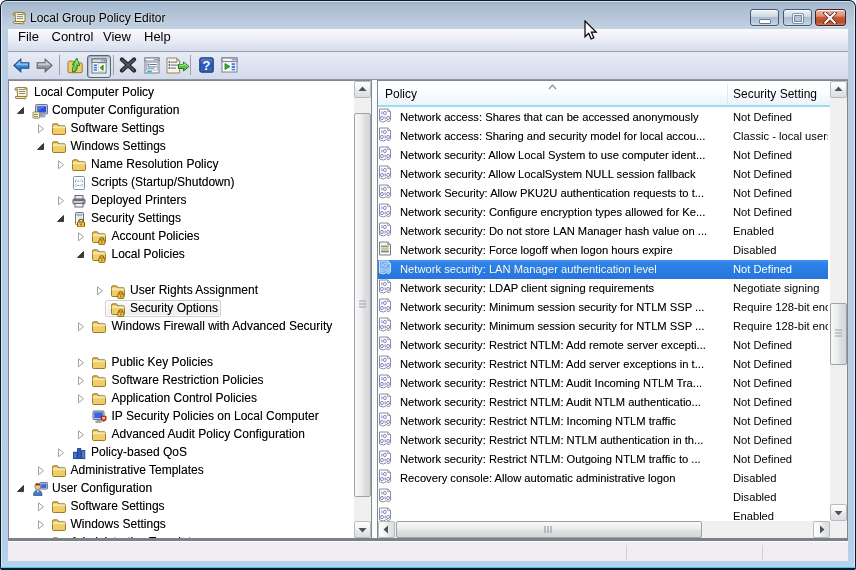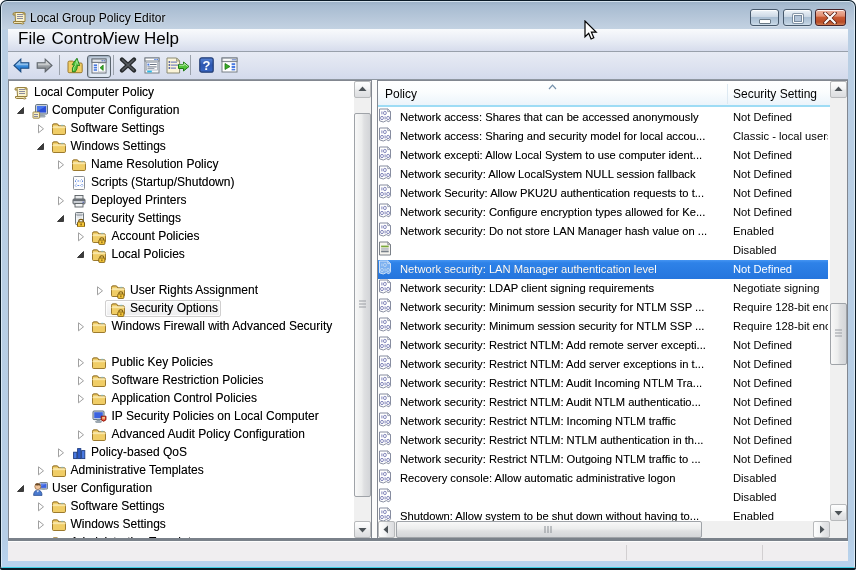--- a/index.html
+++ b/index.html
@@ -11,21 +11,21 @@
 #cyan{left:2px;top:566.5px;width:852px;height:2px;background:#3ecfe4;border-radius:0 0 3px 3px}
 #dark-bottom{left:0px;top:568.4px;width:856px;height:1.6px;background:#0a1a26;border-radius:0 0 4px 4px}
 .titletxt{left:30px;top:11px;font-size:12px;color:#000;text-shadow:0 0 3px rgba(255,255,255,.7)}
 
 .capbtn{top:9px;height:17px;border:1px solid #46586b;border-radius:3px;
  background:linear-gradient(180deg,#eef4f9 0%,#ccd8e5 45%,#aabfd3 50%,#bccedf 85%,#cfdeeb 100%);
  box-shadow:inset 0 1px 0 rgba(255,255,255,.85), 0 1px 0 rgba(255,255,255,.35)}
 .capbtn.close{background:linear-gradient(180deg,#f0b7a4 0%,#e18f72 40%,#c85a33 50%,#b84c28 80%,#cf7f54 100%);border-color:#46232a}
 
 #menubar{left:8px;top:29px;width:840px;height:23px;background:linear-gradient(180deg,#f9fafc 0%,#e9edf5 50%,#d6dcec 100%);border-bottom:1px solid #98a0ab}
-.mi{position:absolute;top:0;font-size:17px;color:#000}
+.mi{position:absolute;top:0;font-size:13px;color:#000}
 #toolbar{left:8px;top:52px;width:840px;height:28px;background:linear-gradient(180deg,#e7ebf4 0%,#dee3f0 50%,#d3daec 100%);border-bottom:1px solid #8f97a1;box-shadow:0 1px 0 #eef2f8}
 .tsep{position:absolute;top:3px;width:1px;height:20px;background:#9aa1ab}
 
 #lpane{left:8px;top:80px;width:364px;height:459px;background:#fff;border:1px solid #828790;overflow:hidden}
 #gap{left:372px;top:80px;width:5px;height:459px;background:#fbfbfb}
 #rpane{left:377px;top:80px;width:471px;height:459px;background:#fff;border:1px solid #828790;overflow:hidden}
 #bline{left:8px;top:538px;width:840px;height:2.5px;background:#7a818a}
 #status{left:8px;top:540.5px;width:840px;height:20.5px;background:#f0eef0;border-top:1px solid #fdfdfd}
 .ssep{position:absolute;top:3px;width:1px;height:15px;background:#d2cfd1}
 
@@ -561,21 +561,21 @@
 <div class="lrow" style="top:65px">
         <svg class="licon" style="left:0px;top:0px" width="13" height="15" viewBox="0 0 13 15">
           <path d="M1 1 L9.2 1 L12 3.6 L12 11.8 L10.4 13.8 L7.8 12.6 L4.8 14 L1 12.8 Z" fill="#ffffff" stroke="#878da0" stroke-width="1"></path>
           <path d="M9.2 1 L9.2 3.6 L12 3.6 Z" fill="#ffffff" stroke="#878da0" stroke-width=".8"></path>
           <path d="M3.4 3.4 L3.4 6.4" stroke="#8084b8" stroke-width="1" fill="none"></path>
           <ellipse cx="6.4" cy="5" rx="1.4" ry="1.7" stroke="#8084b8" stroke-width=".95" fill="none"></ellipse>
           <ellipse cx="3.5" cy="10" rx="1.4" ry="1.7" stroke="#8084b8" stroke-width=".95" fill="none"></ellipse>
           <path d="M6.6 8.4 L6.6 11.4" stroke="#8084b8" stroke-width="1" fill="none"></path>
           <ellipse cx="9.6" cy="10" rx="1.4" ry="1.7" stroke="#8084b8" stroke-width=".95" fill="none"></ellipse>
         </svg>
-        <div class="lpol">Network excepti: Allow Local System to use computer ident...</div>
+        <div class="lpol">Network security: Allow Local System to use computer ident...</div>
         <div class="lset">Not Defined</div>
       </div>
 <div class="lrow" style="top:84px">
         <svg class="licon" style="left:0px;top:0px" width="13" height="15" viewBox="0 0 13 15">
           <path d="M1 1 L9.2 1 L12 3.6 L12 11.8 L10.4 13.8 L7.8 12.6 L4.8 14 L1 12.8 Z" fill="#ffffff" stroke="#878da0" stroke-width="1"></path>
           <path d="M9.2 1 L9.2 3.6 L12 3.6 Z" fill="#ffffff" stroke="#878da0" stroke-width=".8"></path>
           <path d="M3.4 3.4 L3.4 6.4" stroke="#8084b8" stroke-width="1" fill="none"></path>
           <ellipse cx="6.4" cy="5" rx="1.4" ry="1.7" stroke="#8084b8" stroke-width=".95" fill="none"></ellipse>
           <ellipse cx="3.5" cy="10" rx="1.4" ry="1.7" stroke="#8084b8" stroke-width=".95" fill="none"></ellipse>
           <path d="M6.6 8.4 L6.6 11.4" stroke="#8084b8" stroke-width="1" fill="none"></path>
@@ -624,20 +624,21 @@
         <div class="lset">Enabled</div>
       </div>
 <div class="lrow" style="top:160px">
         <svg class="licon" style="left:0px;top:0px" width="13" height="15" viewBox="0 0 13 15">
           <path d="M1 1 L9.2 1 L12 3.6 L12 14 L1 14 Z" fill="#f6f4ee" stroke="#7a8088" stroke-width="1"></path>
           <path d="M9.2 1 L9.2 3.6 L12 3.6 Z" fill="#d8d4c8" stroke="#7a8088" stroke-width=".7"></path>
           <rect x="2.6" y="4.6" width="7.6" height="1.7" fill="#7aa83a"></rect>
           <rect x="2.6" y="7.1" width="7.6" height="1.7" fill="#b8bdc4"></rect>
           <rect x="2.6" y="9.6" width="7.6" height="1.7" fill="#788088"></rect>
         </svg>
+        <div class="lpol">Network security: Force logoff when logon hours expire</div>
         <div class="lset">Disabled</div>
       </div>
 <div class="lrow sel" style="top:179px">
         <svg class="licon" style="left:0px;top:0px" width="13" height="15" viewBox="0 0 13 15">
           <path d="M1 1 L9.2 1 L12 3.6 L12 11.8 L10.4 13.8 L7.8 12.6 L4.8 14 L1 12.8 Z" fill="#7aaff0" stroke="#cfe2f8" stroke-width="1"></path>
           <path d="M9.2 1 L9.2 3.6 L12 3.6 Z" fill="#7aaff0" stroke="#cfe2f8" stroke-width=".8"></path>
           <path d="M3.4 3.4 L3.4 6.4" stroke="#b8d4f2" stroke-width="1" fill="none"></path>
           <ellipse cx="6.4" cy="5" rx="1.4" ry="1.7" stroke="#b8d4f2" stroke-width=".95" fill="none"></ellipse>
           <ellipse cx="3.5" cy="10" rx="1.4" ry="1.7" stroke="#b8d4f2" stroke-width=".95" fill="none"></ellipse>
           <path d="M6.6 8.4 L6.6 11.4" stroke="#b8d4f2" stroke-width="1" fill="none"></path>
@@ -804,21 +805,20 @@
 <div class="lrow" style="top:426px">
         <svg class="licon" style="left:0px;top:0px" width="13" height="15" viewBox="0 0 13 15">
           <path d="M1 1 L9.2 1 L12 3.6 L12 11.8 L10.4 13.8 L7.8 12.6 L4.8 14 L1 12.8 Z" fill="#ffffff" stroke="#878da0" stroke-width="1"></path>
           <path d="M9.2 1 L9.2 3.6 L12 3.6 Z" fill="#ffffff" stroke="#878da0" stroke-width=".8"></path>
           <path d="M3.4 3.4 L3.4 6.4" stroke="#8084b8" stroke-width="1" fill="none"></path>
           <ellipse cx="6.4" cy="5" rx="1.4" ry="1.7" stroke="#8084b8" stroke-width=".95" fill="none"></ellipse>
           <ellipse cx="3.5" cy="10" rx="1.4" ry="1.7" stroke="#8084b8" stroke-width=".95" fill="none"></ellipse>
           <path d="M6.6 8.4 L6.6 11.4" stroke="#8084b8" stroke-width="1" fill="none"></path>
           <ellipse cx="9.6" cy="10" rx="1.4" ry="1.7" stroke="#8084b8" stroke-width=".95" fill="none"></ellipse>
         </svg>
-        <div class="lpol">Shutdown: Allow system to be shut down without having to...</div>
         <div class="lset">Enabled</div>
       </div>
 </div>
 <div class="sb abs" style="left:830px;top:81px;width:17px;height:440px">
       <div class="sbtn" style="left:0;top:0;width:17px;height:17px"></div>
       <svg class="abs" style="left:0;top:0" width="17" height="17" viewBox="0 0 17 17">
         <path d="M8.5 5.5 L12.5 10 L4.5 10 Z" fill="#4d5358"></path>
       </svg>
       <div class="sth" style="left:0;top:222px;width:17px;height:62px"></div>
       <svg class="abs" style="left:0;top:248px" width="17" height="10" viewBox="0 0 17 10">

